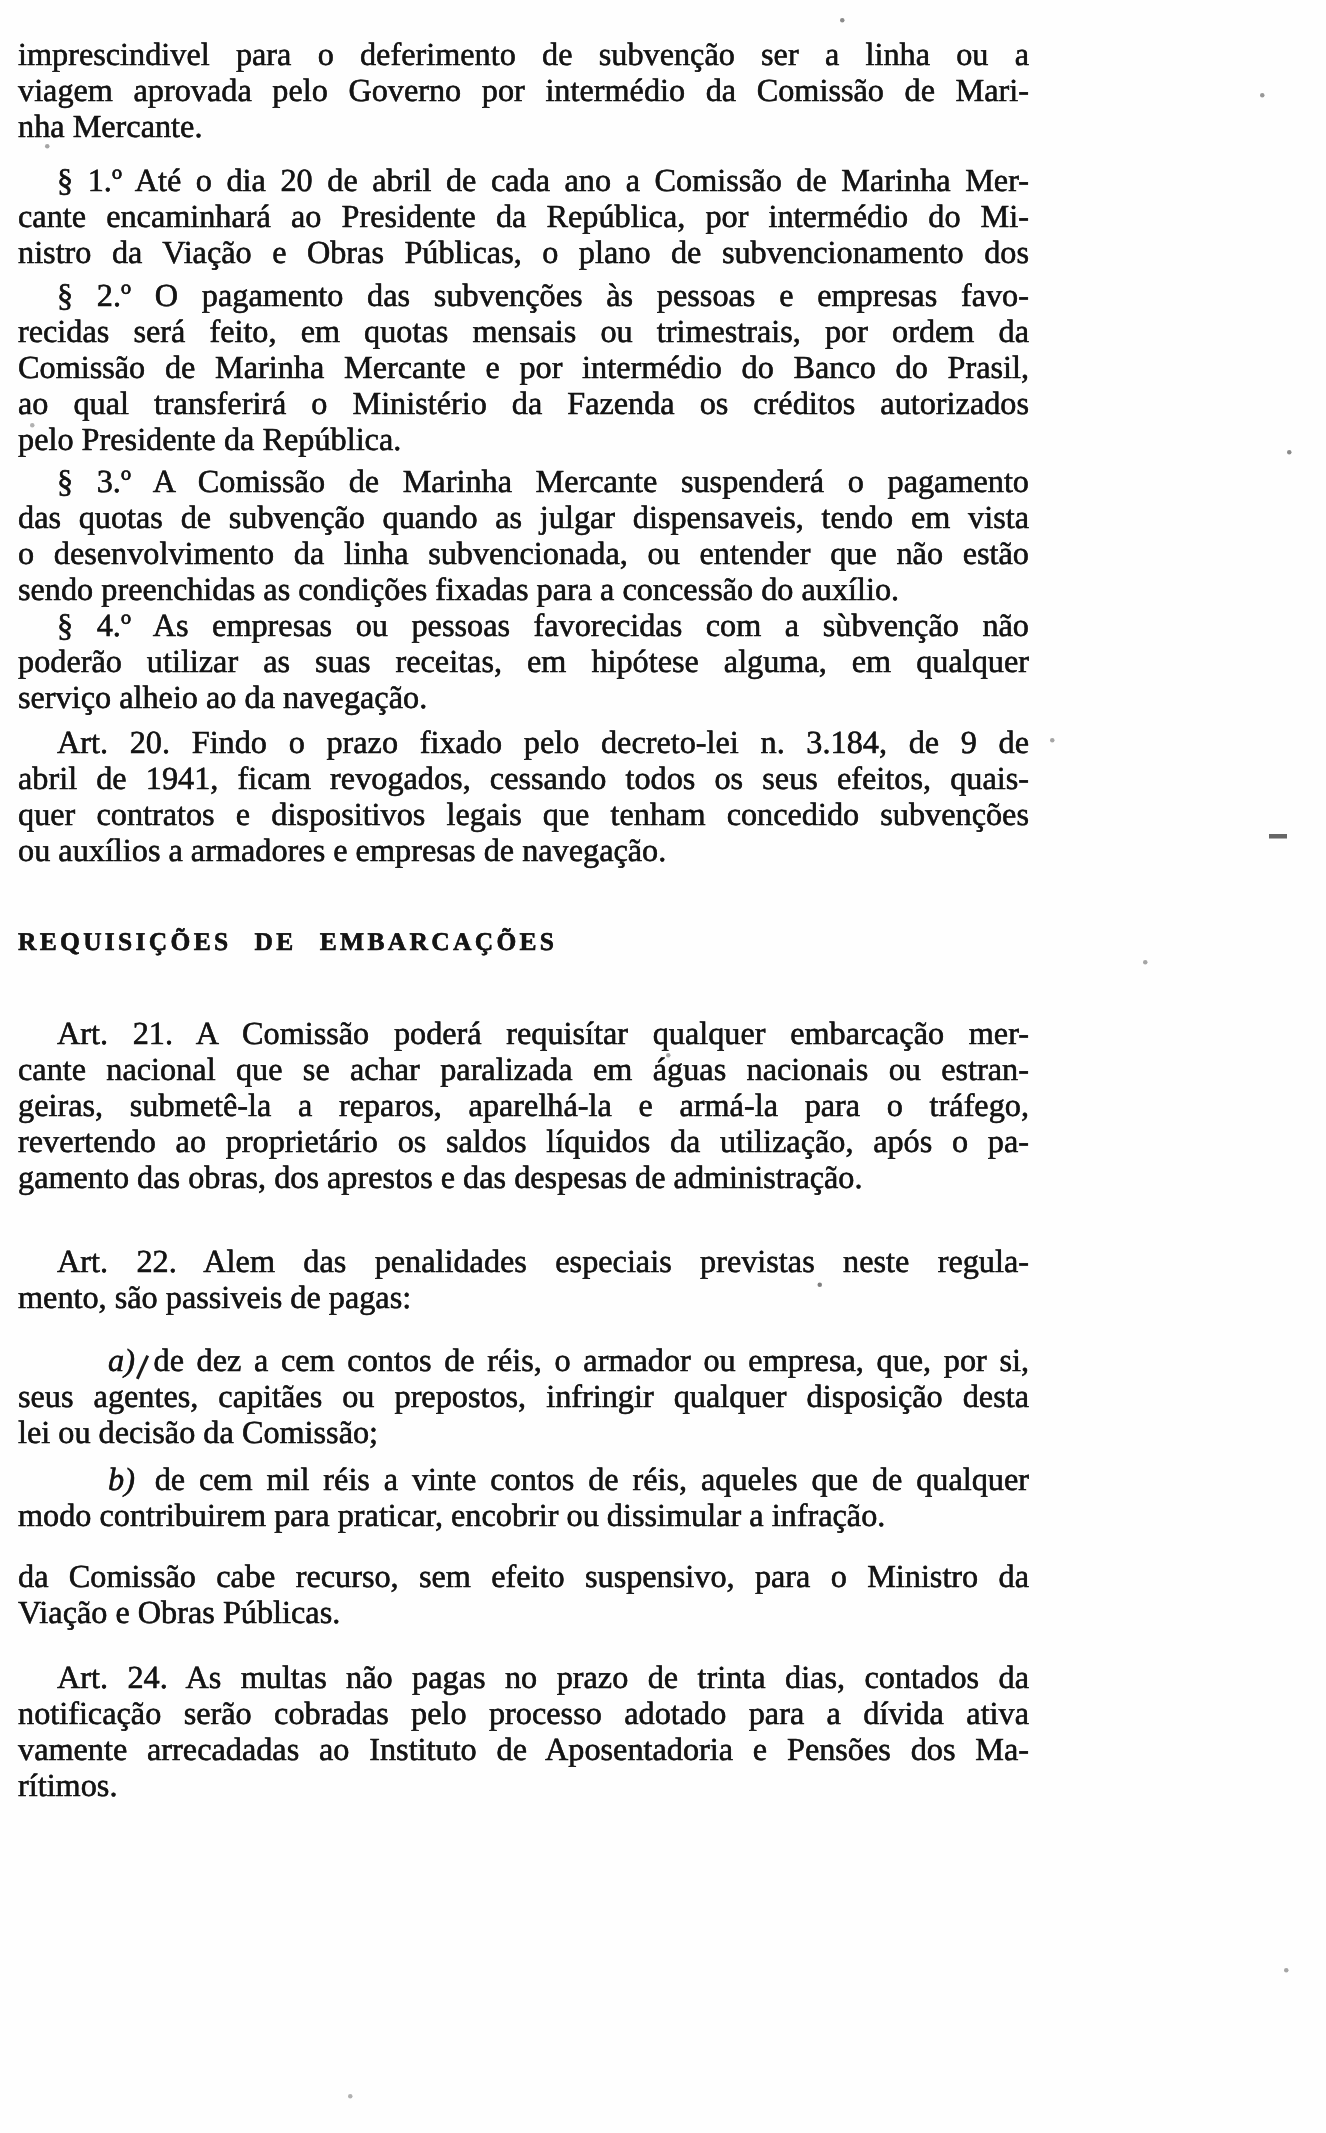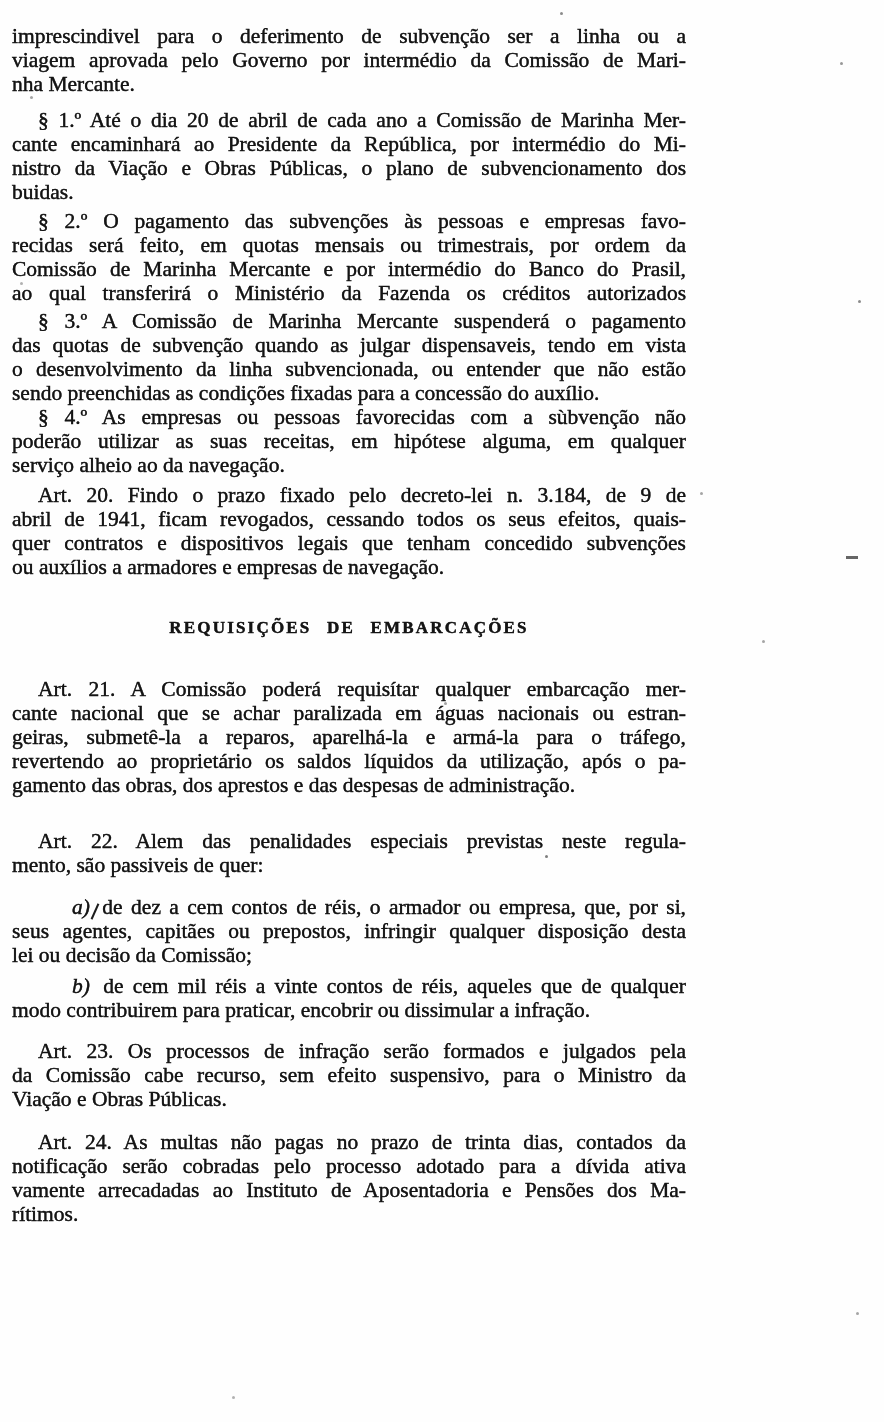--- a/index.html
+++ b/index.html
@@ -15,21 +15,21 @@
     -webkit-text-stroke:.35px currentColor;
     text-shadow:0 0 .4px rgba(0,0,0,.55);
   }
   .block{margin:0;}
   .line{font-size:21.5px;line-height:24px;}
   .just{text-align:justify;text-align-last:justify;}
   .p .ind{padding-left:26px;}
   .item .ind{padding-left:60px;}
   .item i{font-style:italic;padding-right:4px;}
   .heading{
-    font-size:17px;font-weight:bold;text-align:center;
+    font-size:17px;font-weight:bold;text-align:left;
     letter-spacing:2.2px;word-spacing:9px;line-height:22px;
   }
   
   .b0{margin-top:0;}  .b1{margin-top:12px;} .b2{margin-top:5px;}
   .b3{margin-top:4px;} .b4{margin-top:0;}   .b5{margin-top:6px;}
   .b6{margin-top:38px;}.b7{margin-top:38px;}.b8{margin-top:36px;}
   .b9{margin-top:32px;}.b10{margin-top:18px;}.b11{margin-top:7px;}
   .b12{margin-top:17px;}.b13{margin-top:19px;}
   
   .speck{
@@ -67,27 +67,27 @@
   <div id="doc-root">
       <div class="block b0 p">
         <div class="line just">imprescindivel para o deferimento de subvenção ser a linha ou a</div>
         <div class="line just">viagem aprovada pelo Governo por intermédio da Comissão de Mari-</div>
         <div class="line">nha Mercante.</div>
       </div>
       <div class="block b1 p">
         <div class="line just ind">§ 1.º Até o dia 20 de abril de cada ano a Comissão de Marinha Mer-</div>
         <div class="line just">cante encaminhará ao Presidente da República, por intermédio do Mi-</div>
         <div class="line just">nistro da Viação e Obras Públicas, o plano de subvencionamento dos</div>
-        <div class="line">buidas.</div>
       </div>
       <div class="block b2 p">
         <div class="line just ind">§ 2.º O pagamento das subvenções às pessoas e empresas favo-</div>
         <div class="line just">recidas será feito, em quotas mensais ou trimestrais, por ordem da</div>
         <div class="line just">Comissão de Marinha Mercante e por intermédio do Banco do Prasil,</div>
         <div class="line just">ao qual transferirá o Ministério da Fazenda os créditos autorizados</div>
+        <div class="line">pelo Presidente da República.</div>
       </div>
       <div class="block b3 p">
         <div class="line just ind">§ 3.º A Comissão de Marinha Mercante suspenderá o pagamento</div>
         <div class="line just">das quotas de subvenção quando as julgar dispensaveis, tendo em vista</div>
         <div class="line just">o desenvolvimento da linha subvencionada, ou entender que não estão</div>
         <div class="line">sendo preenchidas as condições fixadas para a concessão do auxílio.</div>
       </div>
       <div class="block b4 p">
         <div class="line just ind">§ 4.º As empresas ou pessoas favorecidas com a sùbvenção não</div>
         <div class="line just">poderão utilizar as suas receitas, em hipótese alguma, em qualquer</div>
@@ -102,33 +102,32 @@
       <div class="block b6 heading">REQUISIÇÕES DE EMBARCAÇÕES</div>
       <div class="block b7 p">
         <div class="line just ind">Art. 21. A Comissão poderá requisítar qualquer embarcação mer-</div>
         <div class="line just">cante nacional que se achar paralizada em águas nacionais ou estran-</div>
         <div class="line just">geiras, submetê-la a reparos, aparelhá-la e armá-la para o tráfego,</div>
         <div class="line just">revertendo ao proprietário os saldos líquidos da utilização, após o pa-</div>
         <div class="line">gamento das obras, dos aprestos e das despesas de administração.</div>
       </div>
       <div class="block b9 p">
         <div class="line just ind">Art. 22. Alem das penalidades especiais previstas neste regula-</div>
-        <div class="line">mento, são passiveis de quer:</div>
+        <div class="line">mento, são passiveis de pagas:</div>
       </div>
       <div class="block b10 item">
         <div class="line just ind"><i>a)</i> de dez a cem contos de réis, o armador ou empresa, que, por si,</div>
         <div class="line just">seus agentes, capitães ou prepostos, infringir qualquer disposição desta</div>
         <div class="line">lei ou decisão da Comissão;</div>
       </div>
       <div class="block b11 item">
         <div class="line just ind"><i>b)</i> de cem mil réis a vinte contos de réis, aqueles que de qualquer</div>
         <div class="line">modo contribuirem para praticar, encobrir ou dissimular a infração.</div>
       </div>
       <div class="block b12 p">
-        <div class="line just ind">Art. 23. Os processos de infração serão formados e julgados pela</div>
         <div class="line just">da Comissão cabe recurso, sem efeito suspensivo, para o Ministro da</div>
         <div class="line">Viação e Obras Públicas.</div>
       </div>
       <div class="block b13 p">
         <div class="line just ind">Art. 24. As multas não pagas no prazo de trinta dias, contados da</div>
         <div class="line just">notificação serão cobradas pelo processo adotado para a dívida ativa</div>
         <div class="line just">vamente arrecadadas ao Instituto de Aposentadoria e Pensões dos Ma-</div>
         <div class="line">rítimos.</div>
       </div>
     </div>

